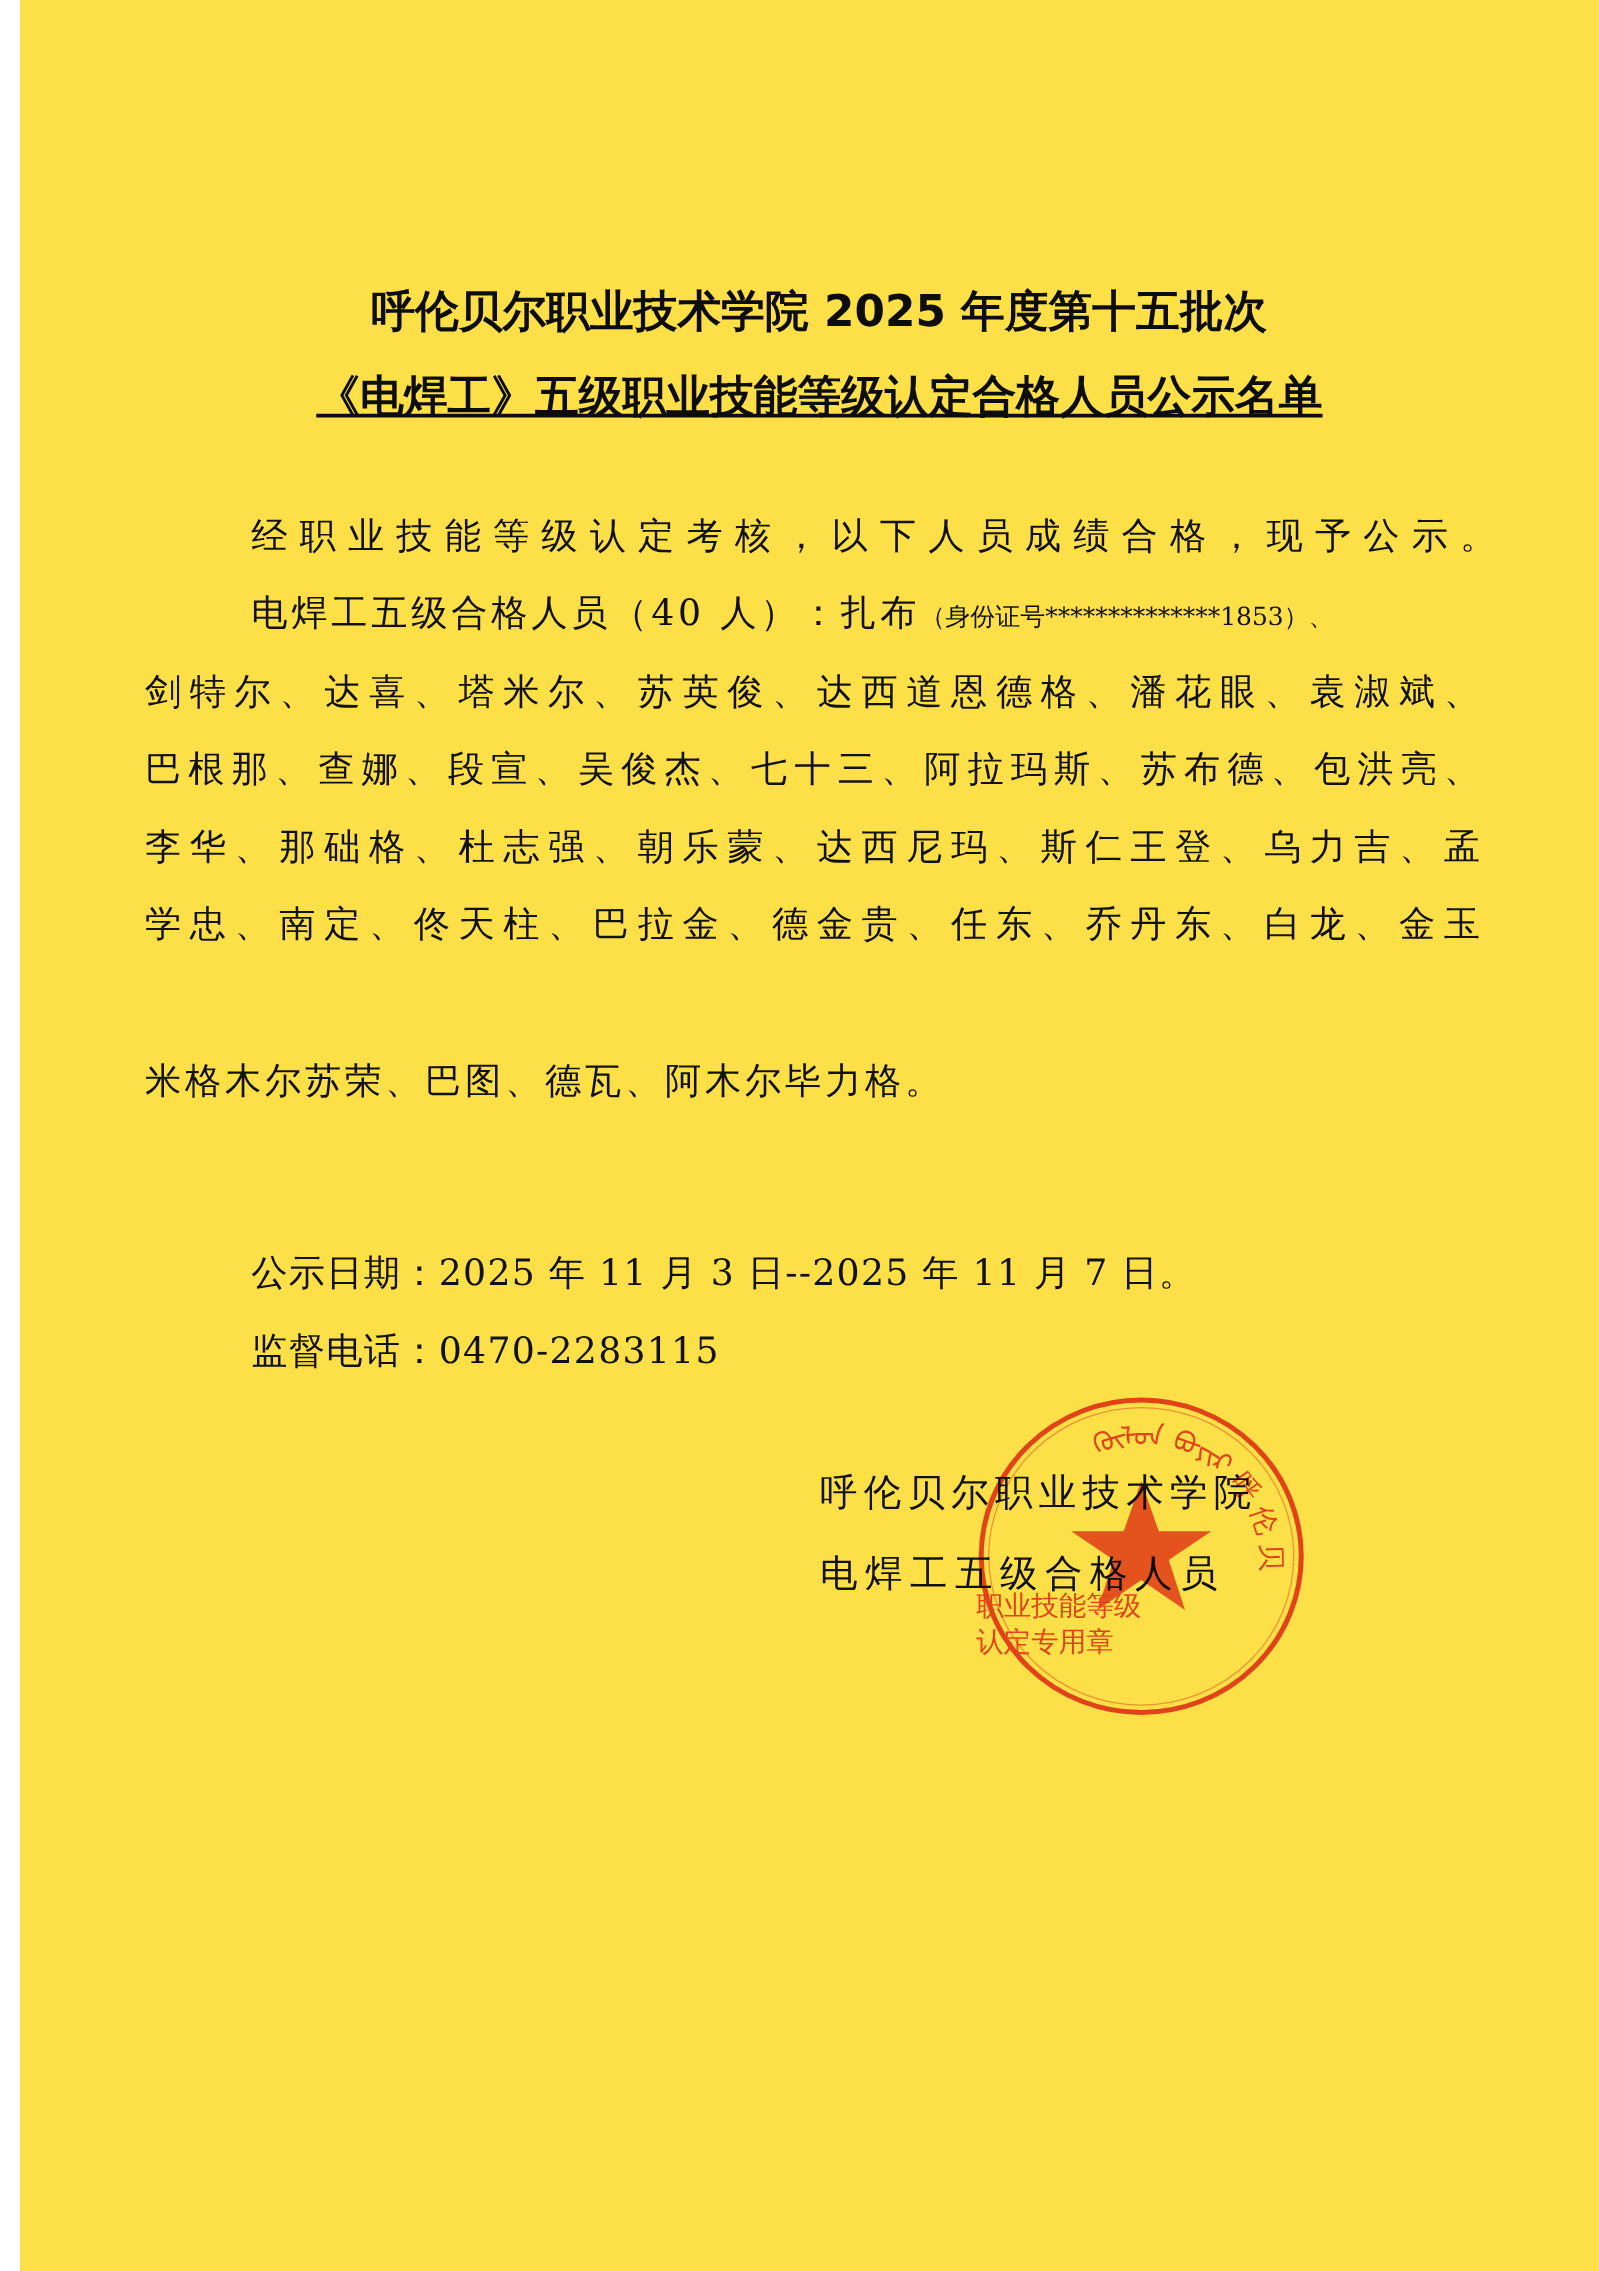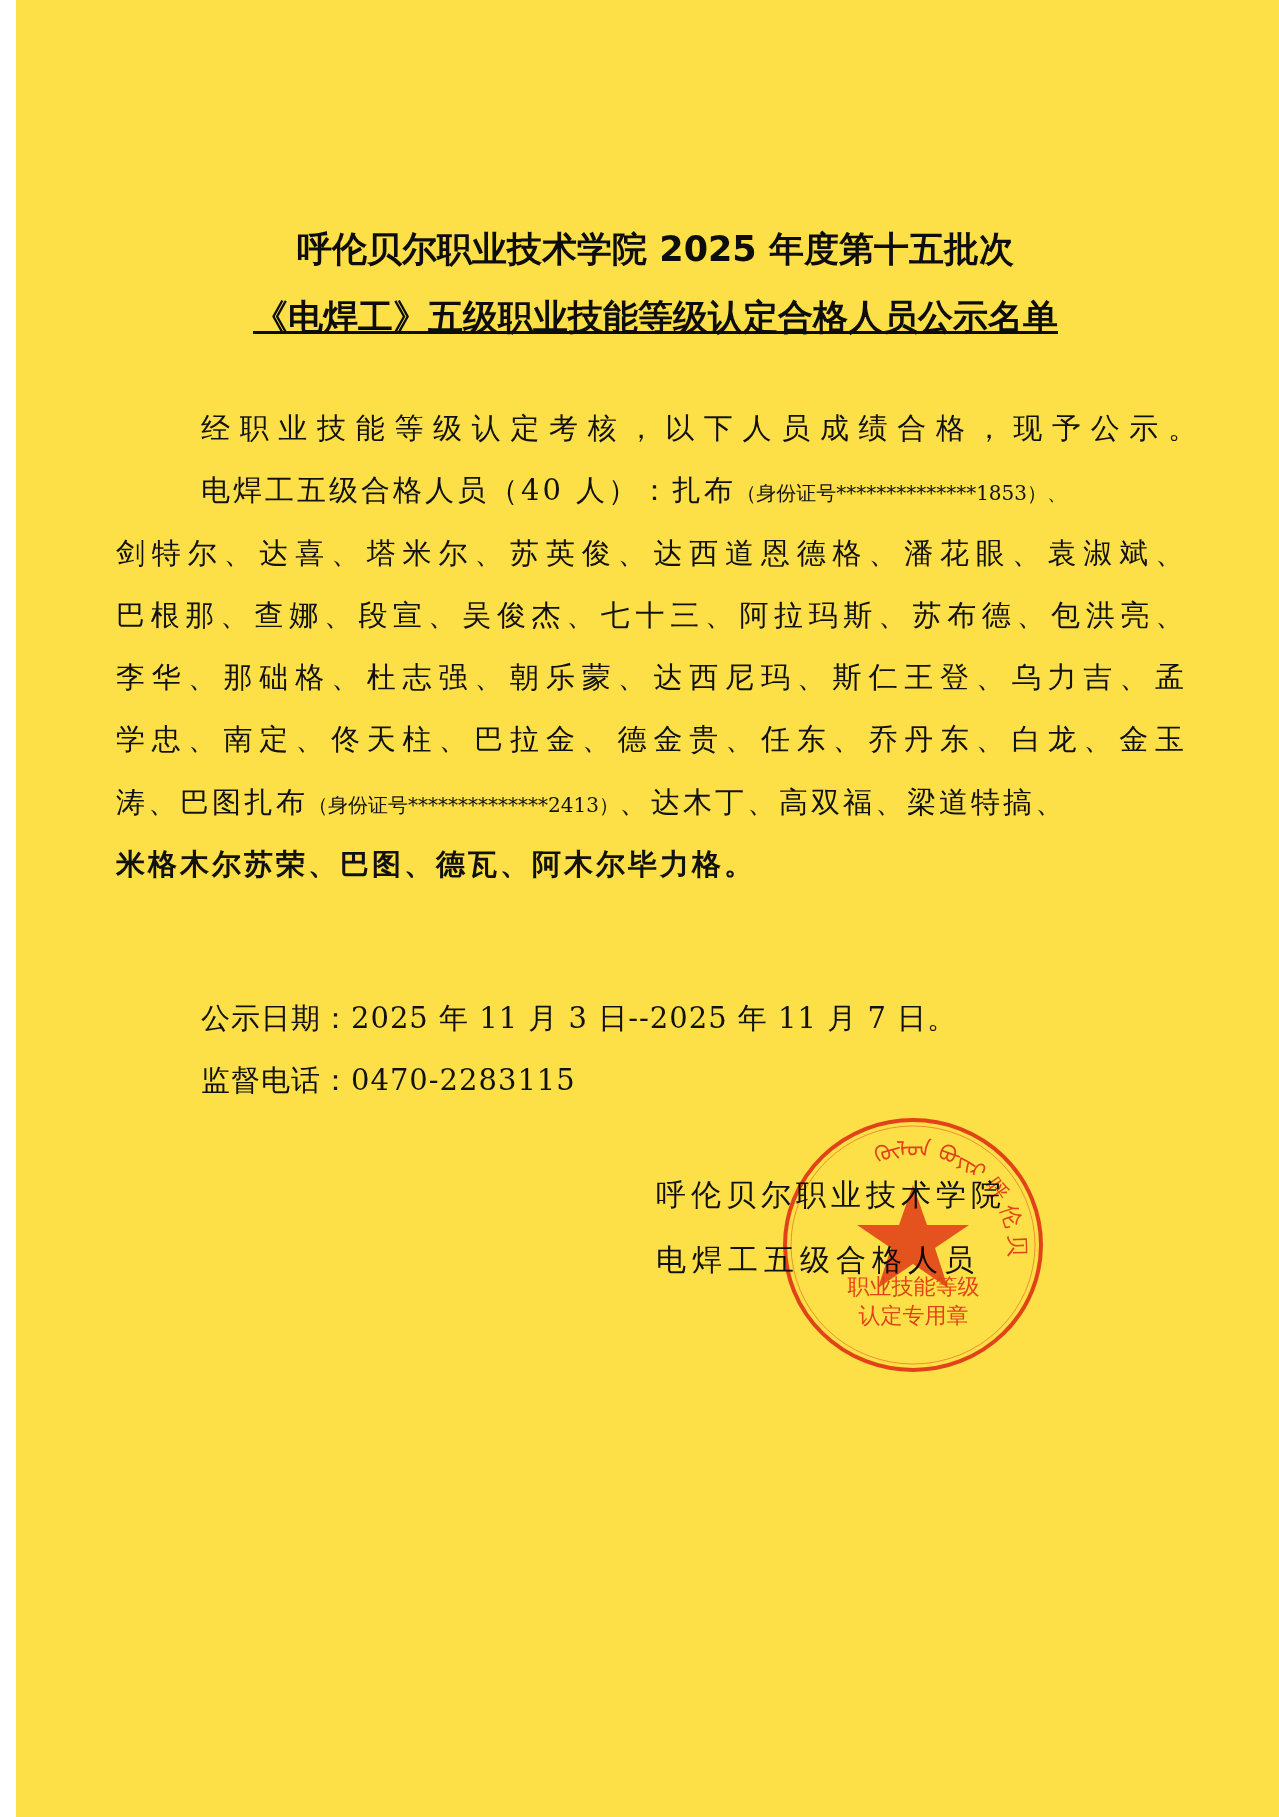--- a/index.html
+++ b/index.html
@@ -74,25 +74,24 @@
       left: 765px;
       top: 1115px;
       width: 265px;
       height: 260px;
       z-index: 3;
       mix-blend-mode: multiply;
       opacity: 0.88;
     }
     .stamp-text {
       position: absolute;
-      font-family: Liberation Serif, serif;
+      font-family: Liberation Mono, monospace;
       color: #e0323e;
       font-size: 22px;
       line-height: 27px;
-      text-align: center;
       white-space: nowrap;
       width: 265px;
       left: 0;
     }
     .stamp-text.t1 { top: 158px; }
     .stamp-text.t2 { top: 187px; }
   </style>
 </head>
 <body>
 
@@ -103,23 +102,22 @@
 
   <div class="line indent" style="top:408px;">经职业技能等级认定考核，以下人员成绩合格，现予公示。</div>
 
   <div class="line indent left" style="top:470px;"><span>电焊工五级合格人员（40 人）：扎布</span><span class="small">（身份证号**************1853）、</span></div>
 
   <div class="line" style="top:533px;">剑特尔、达喜、塔米尔、苏英俊、达西道恩德格、潘花眼、袁淑斌、</div>
   <div class="line" style="top:595px;">巴根那、查娜、段宣、吴俊杰、七十三、阿拉玛斯、苏布德、包洪亮、</div>
   <div class="line" style="top:657px;">李华、那础格、杜志强、朝乐蒙、达西尼玛、斯仁王登、乌力吉、孟</div>
   <div class="line" style="top:719px;">学忠、南定、佟天柱、巴拉金、德金贵、任东、乔丹东、白龙、金玉</div>
 
-  <div class="line left" style="top:782px; letter-spacing:3px;"><span>涛、巴图扎布</span><span class="small">（身份证号**************2413）</span><span>、达木丁、高双福、梁道特搞、</span></div>
 
-  <div class="line left" style="top:844px;font-weight:bold;">米格木尔苏荣、巴图、德瓦、阿木尔毕力格。</div>
+  <div class="line left" style="top:844px;">米格木尔苏荣、巴图、德瓦、阿木尔毕力格。</div>
 
   <div class="line indent left" style="top:998px; letter-spacing:1px;">公示日期：2025 年 11 月 3 日--2025 年 11 月 7 日。</div>
   <div class="line indent left" style="top:1060px; letter-spacing:1px;">监督电话：0470-2283115</div>
 
   <div class="sig s1">呼伦贝尔职业技术学院</div>
   <div class="sig s2">电焊工五级合格人员</div>
 
   <div class="stamp">
     <svg width="265" height="260" viewBox="0 0 265 260">
       <defs>

